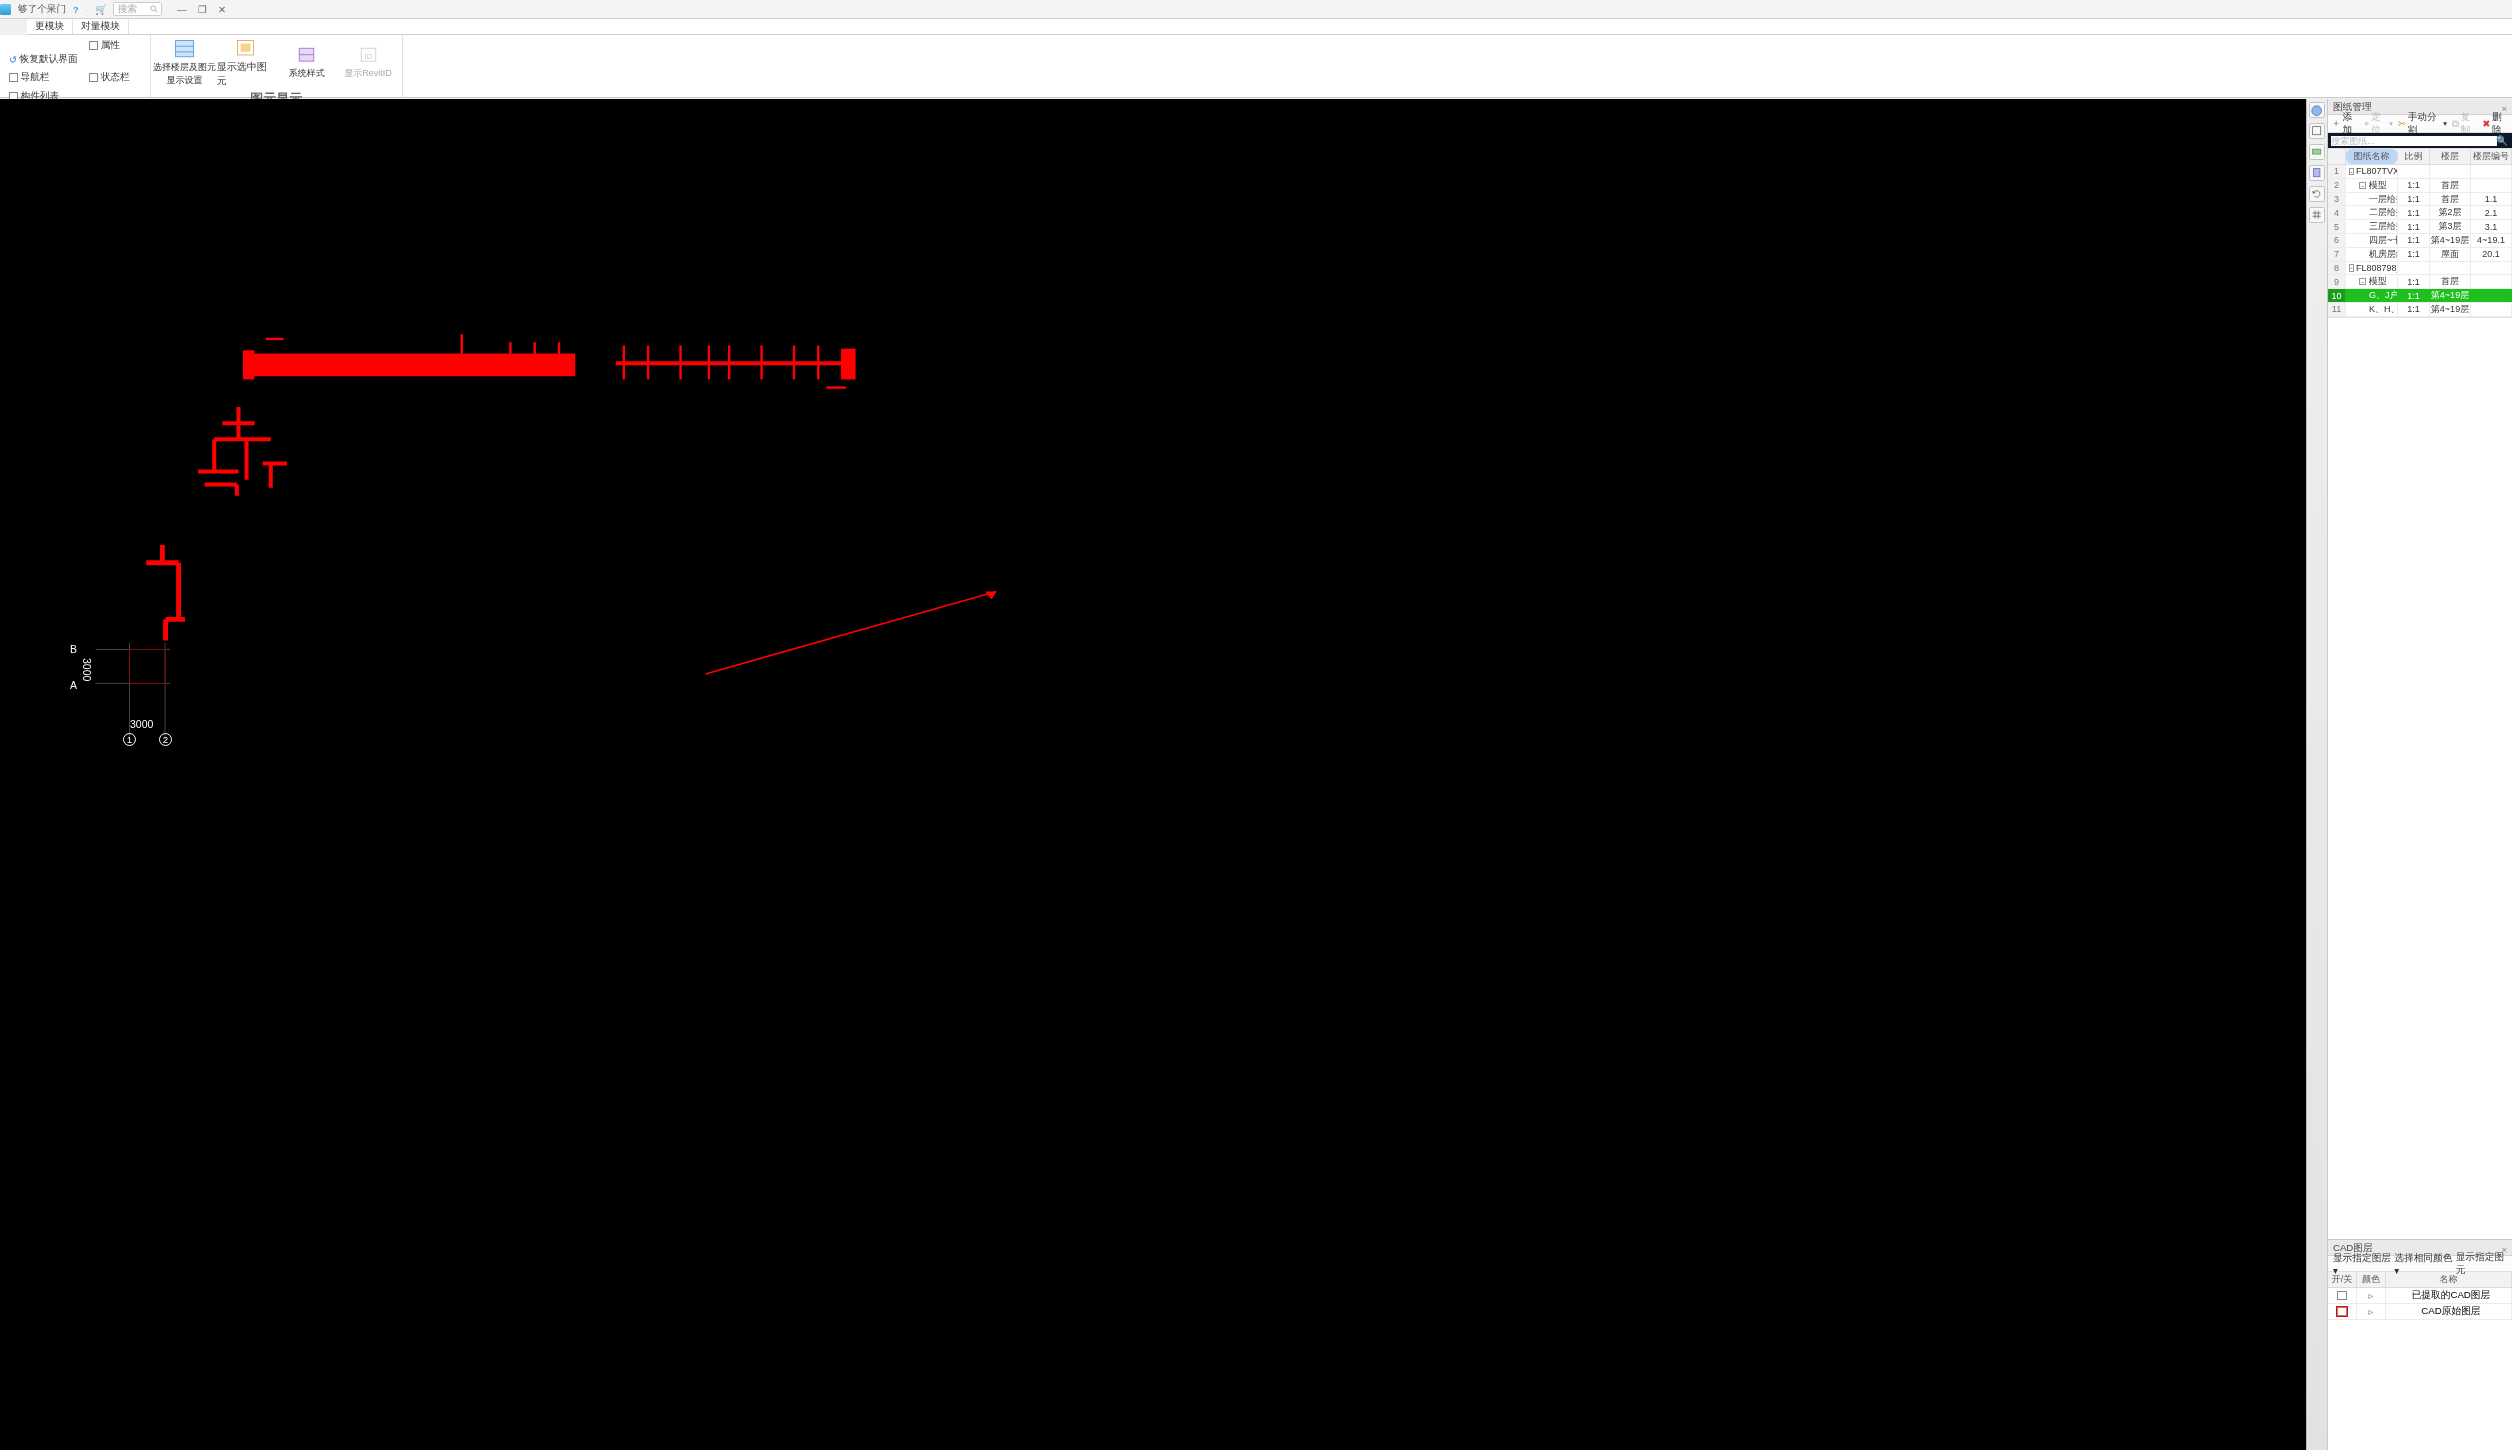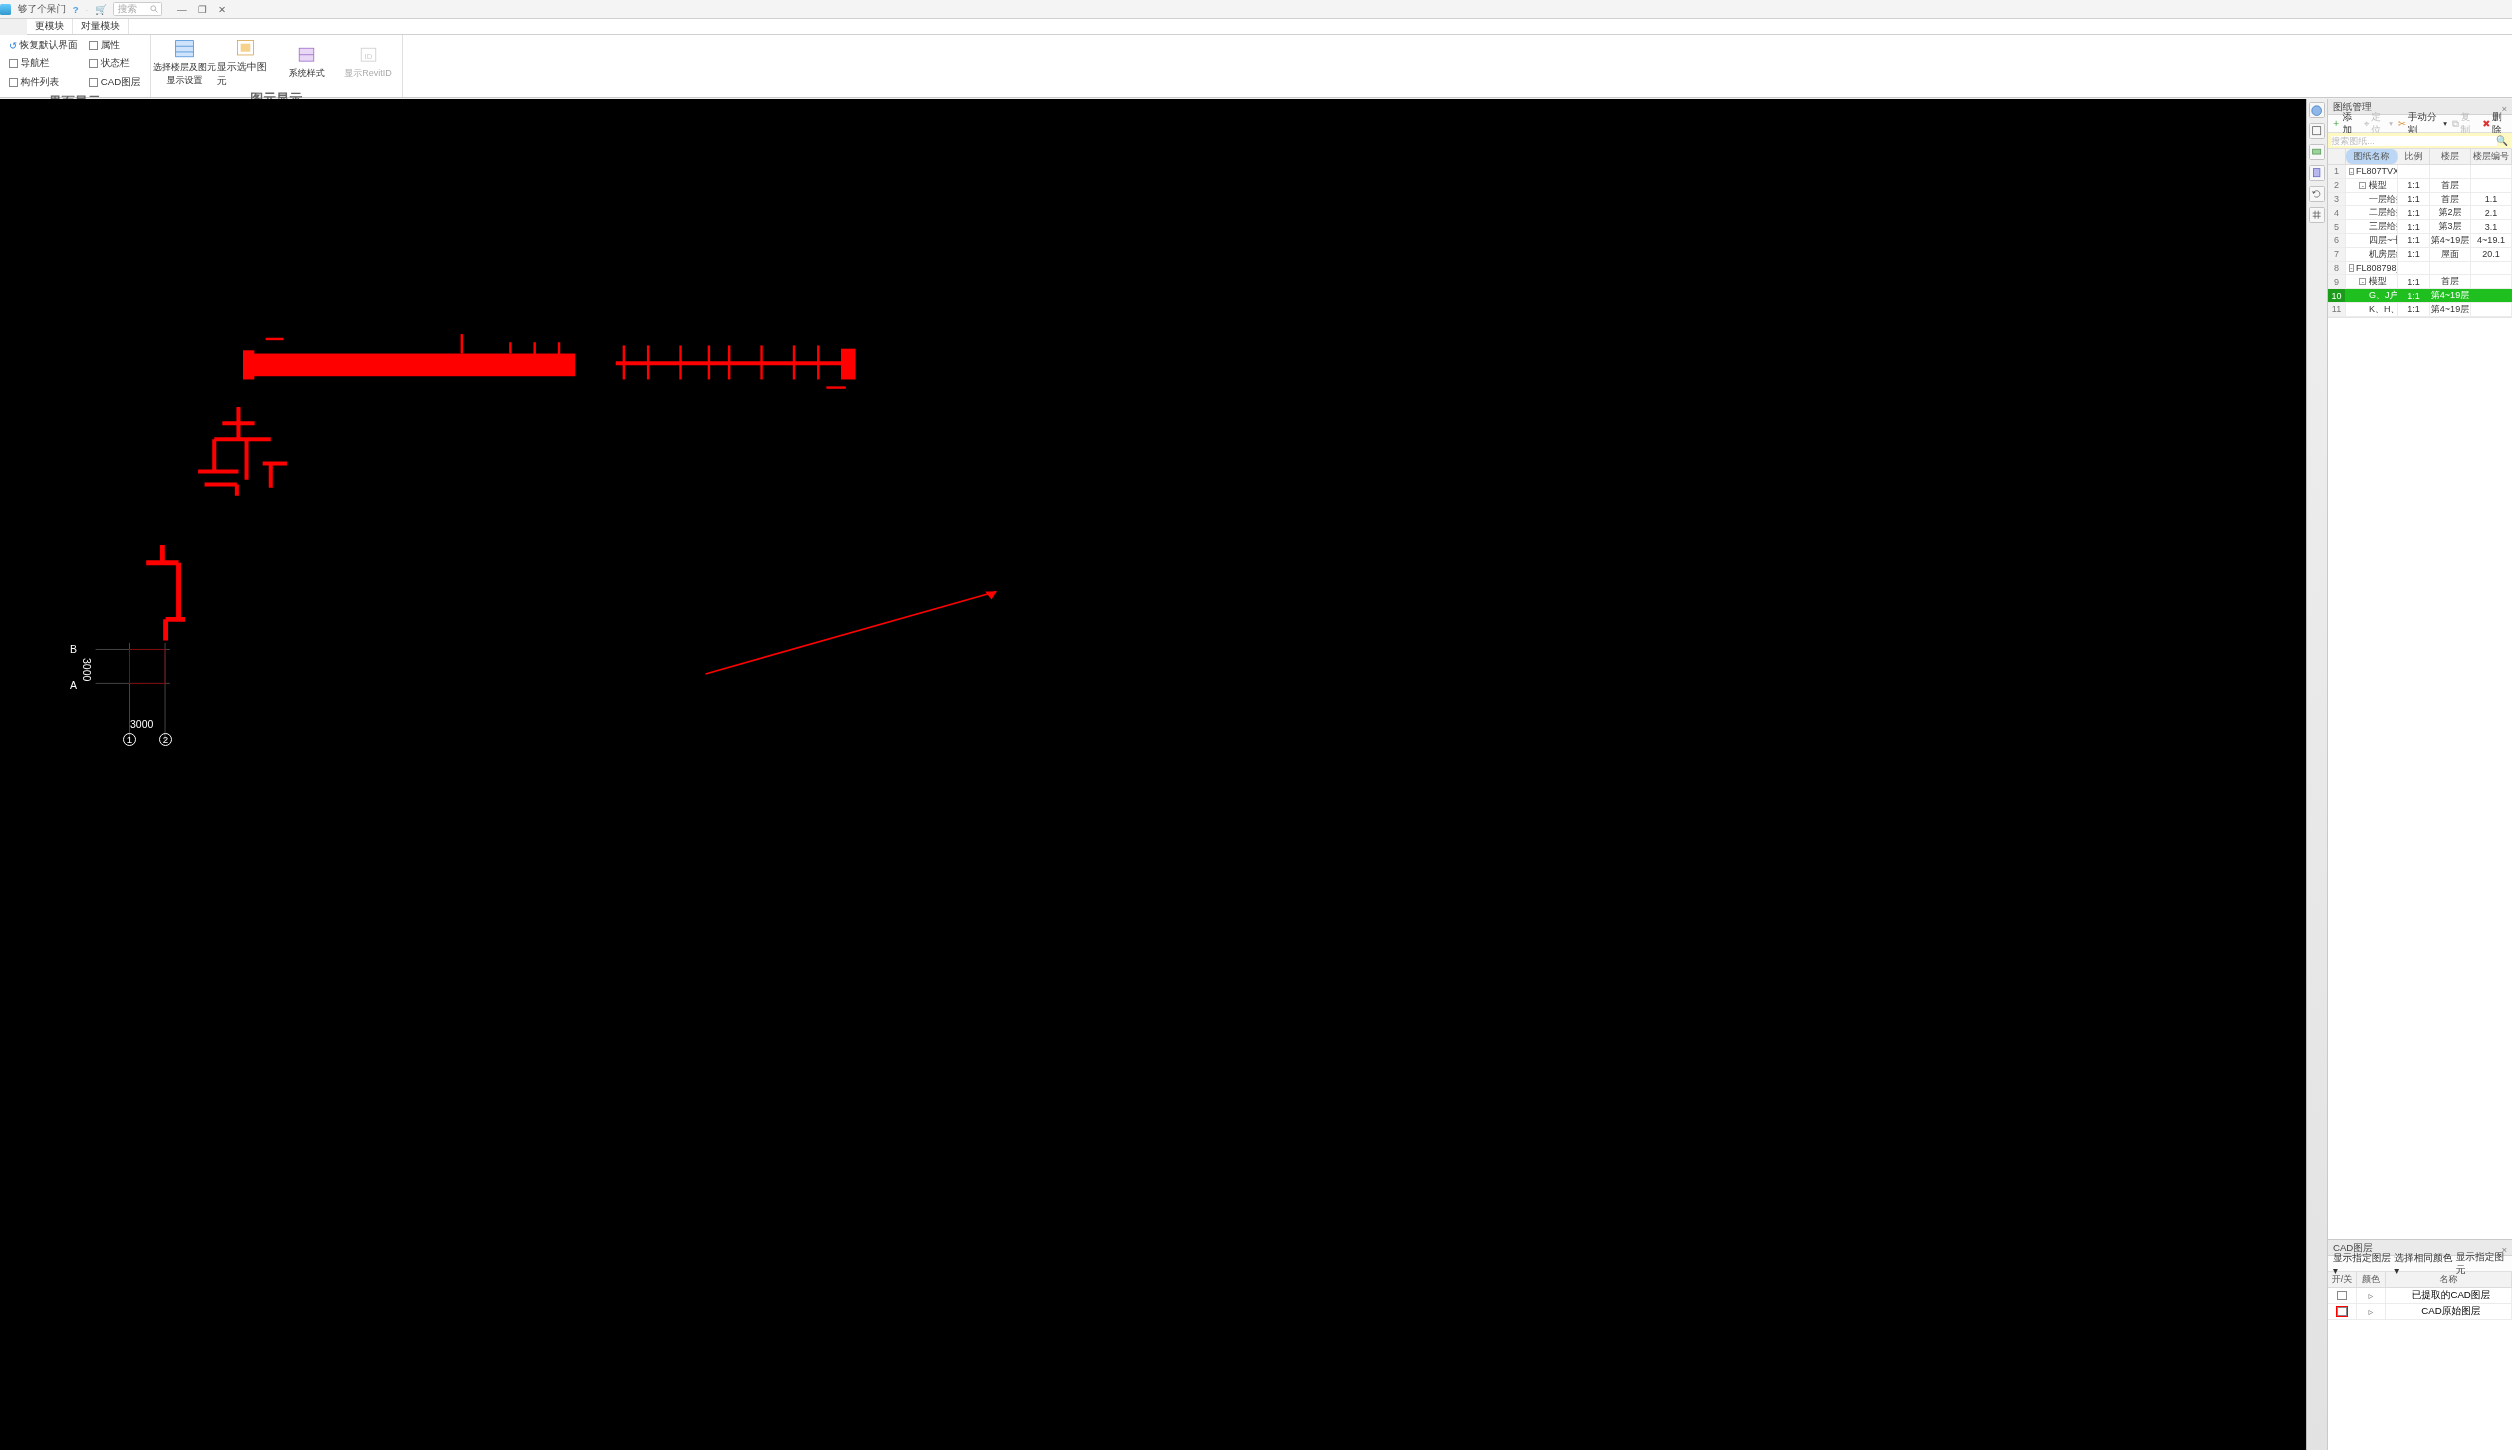--- a/index.html
+++ b/index.html
@@ -34,21 +34,21 @@
 .canvas-wrap { flex:1; display:flex; }
 .canvas { flex:1; background:#000; position:relative; overflow:hidden; }
 .vtoolbar { width:21px; background:linear-gradient(#efefef,#e2e2e2); border-left:0.8px solid #bcbcbc; display:flex; flex-direction:column; align-items:center; padding-top:3.2px; gap:4.9px; }
 .vtoolbar .vbtn { width:16px; height:16px; border:0.8px solid #c3c3c3; border-radius:1.6px; background:#f7f7f7; display:flex; align-items:center; justify-content:center; }
 
 .rightpanel { width:185px; background:#f7f7f7; border-left:0.8px solid #c9c9c9; display:flex; flex-direction:column; }
 .panel-header { height:16px; display:flex; align-items:flex-end; padding:0 4.9px; background:#eaeaea; border-bottom:0.8px solid #d2d2d2; color:#444; justify-content:space-between;}
 .panel-toolbar { height:18px; display:flex; align-items:center; gap:4.9px; padding:0 3.2px; border-bottom:0.8px solid #e0e0e0; background:#fcfcfc; }
 .panel-toolbar .tb { display:flex; align-items:center; gap:1.6px; color:#333; }
 .panel-toolbar .tb.dis { color:#bbb; }
-.panel-search { height:16px; border-bottom:0.8px solid #e0e0e0; display:flex; align-items:center; padding:0 3.2px; color:#aaa; background:#fef9c3; }
+.panel-search { height:16px; border-bottom:0.8px solid #e0e0e0; display:flex; align-items:center; padding:0 3.2px; color:#aaa; background:#0f172a; }
 .panel-search input { border:none; outline:none; flex:1; font-size:9px; color:#333; }
 .panel-search input::placeholder { color:#bbb; }
 .sheet-table { flex: 0 0 auto; }
 .sheet-head { display:flex; background:#f2f2f2; border-bottom:0.8px solid #dcdcdc; height:16px; }
 .sheet-head .h { border-right:0.8px solid #dcdcdc; display:flex; align-items:center; justify-content:center; color:#555; font-size:9px; }
 .h-idx { width:18px; }
 .h-name { flex:1; background:#bcd7f5;border-radius:6px; }
 .h-ratio { width:32px; }
 .h-floor { width:41px; }
 .h-fno { width:41px; }
@@ -123,21 +123,21 @@
           </div>
         <div class="smallbtn">
             <span class="chk"></span>
             <span>导航栏</span>
           </div>
         <div class="smallbtn">
             <span class="chk"></span>
             <span>构件列表</span>
           </div>
       </div>
-      <div style="display:flex;flex-direction:column;gap:2px;">
+      <div style="display:flex;flex-direction:column;gap:16px;">
         <div class="smallbtn">
             <span class="chk"></span>
             <span>属性</span>
           </div>
         <div class="smallbtn">
             <span class="chk"></span>
             <span>状态栏</span>
           </div>
         <div class="smallbtn">
             <span class="chk"></span>

